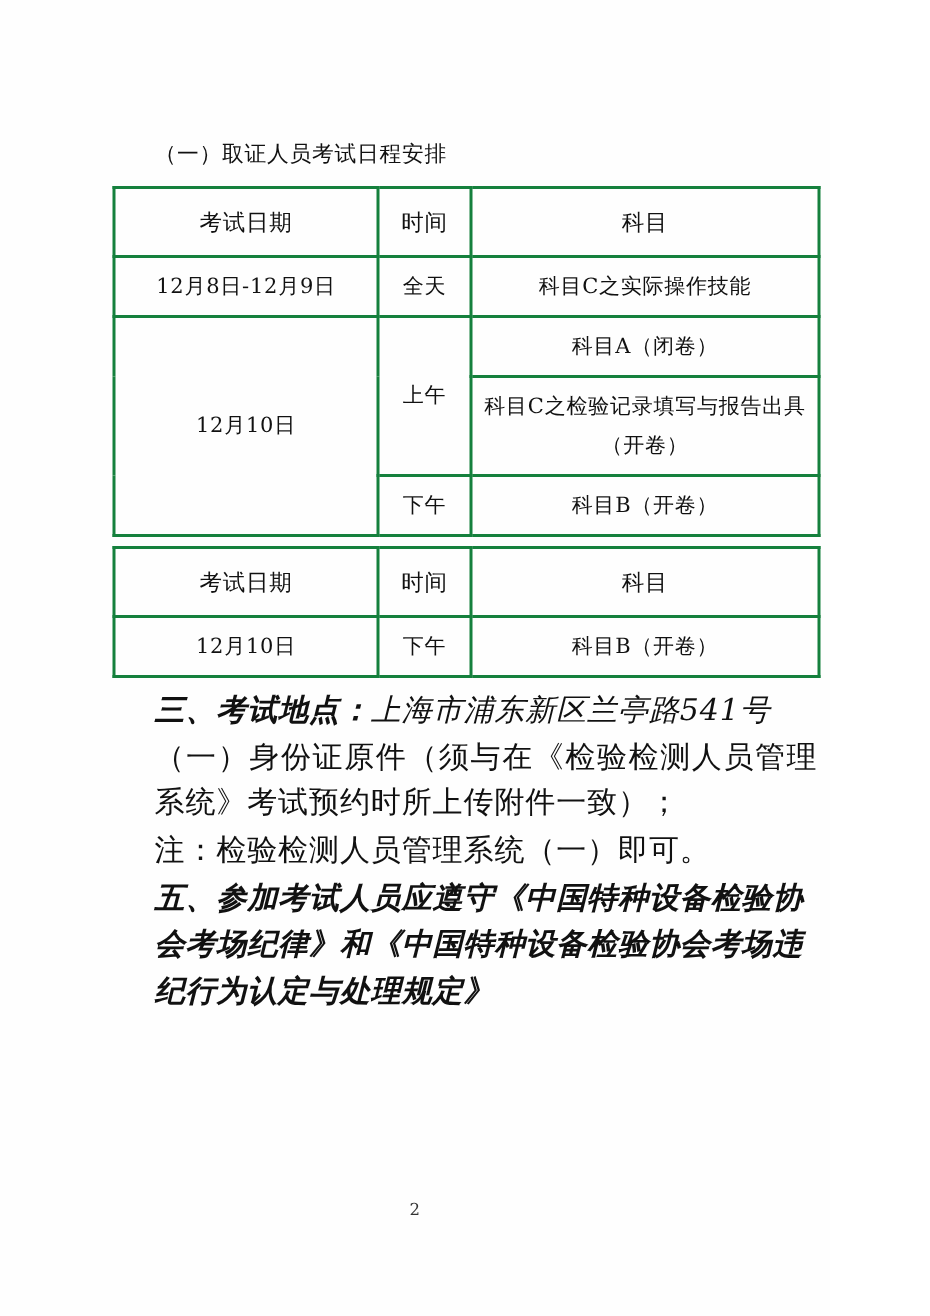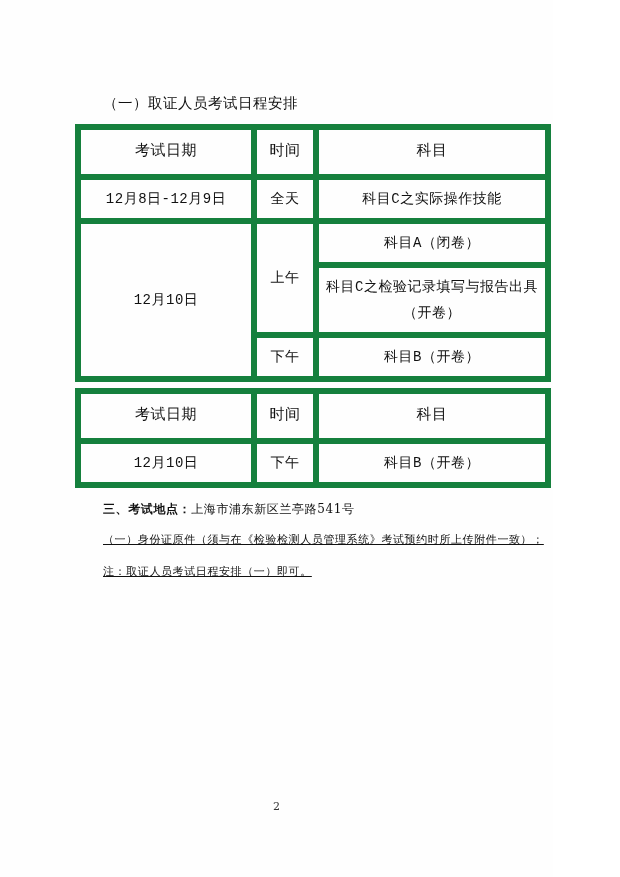--- a/index.html
+++ b/index.html
@@ -23,57 +23,56 @@
     padding: 0;
     background: #fefefe;
   }
   .content {
     position: absolute;
     left: 75px;
     top: 88px;
     width: 470px;
   }
   .para {
-    font-size: 11px;
+    font-size: 20px;
     line-height: 30px;
     letter-spacing: 0.6px;
     margin: 0 0 2px 0;
     text-align: justify;
-    text-decoration: underline;
   }
   .indent2 {
     text-indent: 0;
     padding-left: 28px;
   }
   .sect-head {
-    font-size: 12px;
+    font-size: 20px;
     line-height: 31px;
     letter-spacing: 0.6px;
     margin: 0;
     padding-left: 28px;
     font-weight: bold;
+    font-style: italic;
   }
   .sect-head .normal { font-weight: normal; }
 
   table.exam {
     border-collapse: collapse;
     width: 470px;
     margin: 6px 0 6px 0;
     table-layout: fixed;
   }
   table.exam td, table.exam th {
-    border: 6px solid #15803d;
+    border: 2px solid #15803d;
     font-weight: normal;
     font-size: 14px;
     text-align: center;
     vertical-align: middle;
     padding: 6px 4px;
     line-height: 26px;
     letter-spacing: 0.5px;
-    font-family: Liberation Mono, monospace;
   }
   table.exam th {
     font-size: 15px;
     padding: 9px 4px;
   }
   .col-date { width: 176px; }
   .col-time { width: 62px; }
   .col-subj { width: 232px; }
 
   .two-line { line-height: 26px; }
@@ -157,19 +156,20 @@
       </tbody>
     </table>
 
     <div class="sect-head"><span>三、考试地点：</span><span class="normal">上海市浦东新区兰亭路541号</span></div>
 
 
     <div class="para indent2">（一）身份证原件（须与在《检验检测人员管理系统》考试预约时所上传附件一致）；</div>
 
 
 
-    <div class="para indent2">注：取证人员考试日程安排（一）即可。</div>
+    <div class="para indent2">注：检验检测人员管理系统（一）即可。</div>
 
+    <div class="sect-head">五、参加考试人员应遵守《中国特种设备检验协会考场纪律》和《中国特种设备检验协会考场违纪行为认定与处理规定》</div>
 
   </div>
 
   <div class="page-number">2</div>
 </div>
 
 </body></html>

